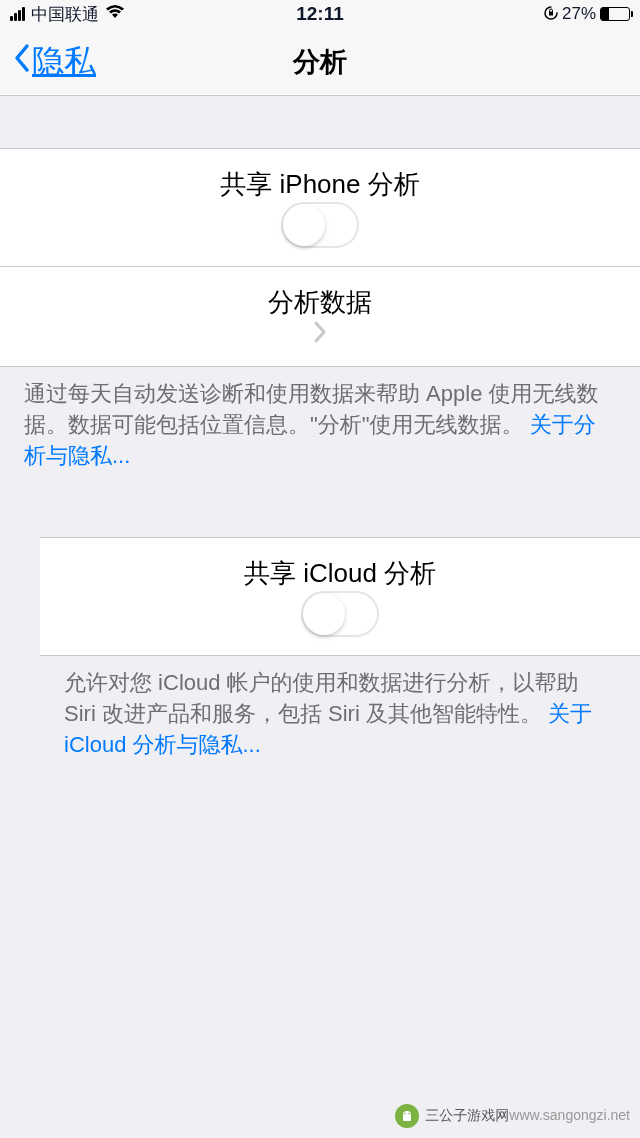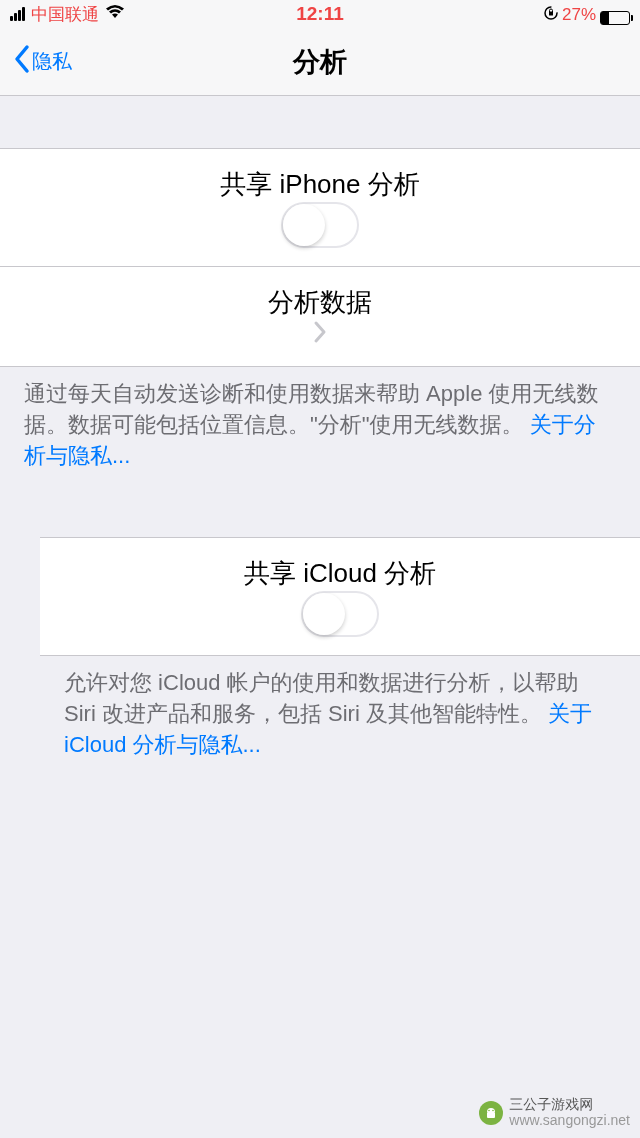--- a/index.html
+++ b/index.html
@@ -17,30 +17,30 @@
     }
     .status-bar {
       height: 28px;
       background: #f7f7f8;
       display: flex;
       align-items: center;
       justify-content: space-between;
       padding: 0 10px;
       font-size: 18px;
       font-weight: 600;
-      color: #ef4444;
+      color: #0f172a;
     }
     .status-left {
       display: flex;
       align-items: center;
       gap: 6px;
     }
     .status-right {
       display: flex;
-      align-items: flex-end;
+      align-items: center;
       gap: 4px;
     }
     .signal-bars {
       display: flex;
       align-items: flex-end;
       gap: 1px;
       height: 14px;
     }
     .bar {
       width: 3px;
@@ -104,22 +104,23 @@
       display: flex;
       align-items: center;
       position: relative;
       border-bottom: 1px solid #c8c7cc;
       padding: 0 12px;
     }
     .back-button {
       display: flex;
       align-items: center;
       color: #007aff;
-      font-size: 20px;
+      font-size: 32px;
       cursor: pointer;
+      text-decoration: underline;
     }
     .back-chevron svg {
       width: 20px;
       height: 30px;
     }
     .nav-title {
       position: absolute;
       left: 50%;
       transform: translateX(-50%);
       font-size: 27px;
@@ -198,21 +199,20 @@
       height: 24px;
       background: #7cb342;
       border-radius: 50%;
       display: flex;
       align-items: center;
       justify-content: center;
       position: relative;
     }
     .watermark-text {
       display: flex;
-      flex-direction: column;
       line-height: 1.1;
     }
     .watermark-name {
       color: #555;
       font-size: 14px;
       font-weight: 500;
     }
     .watermark-url {
       color: #999;
       font-size: 14px;

